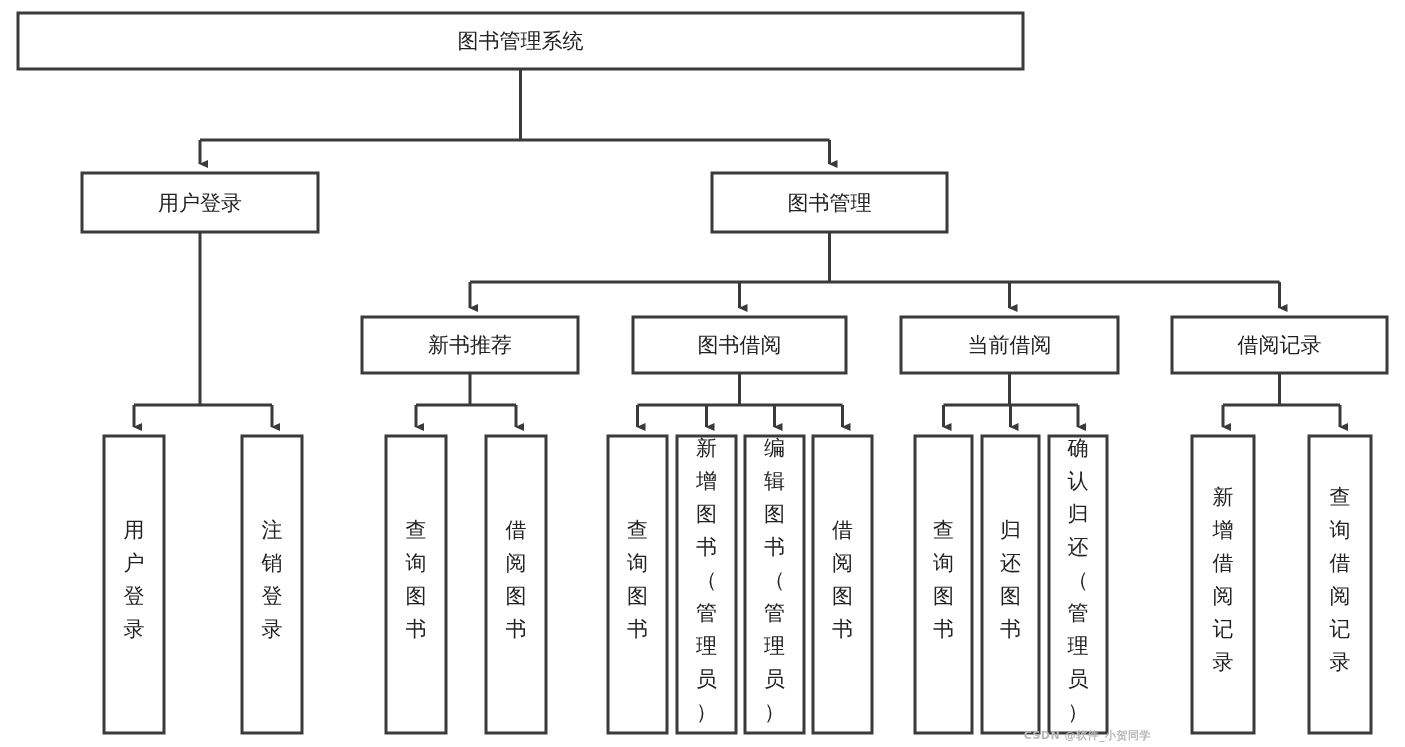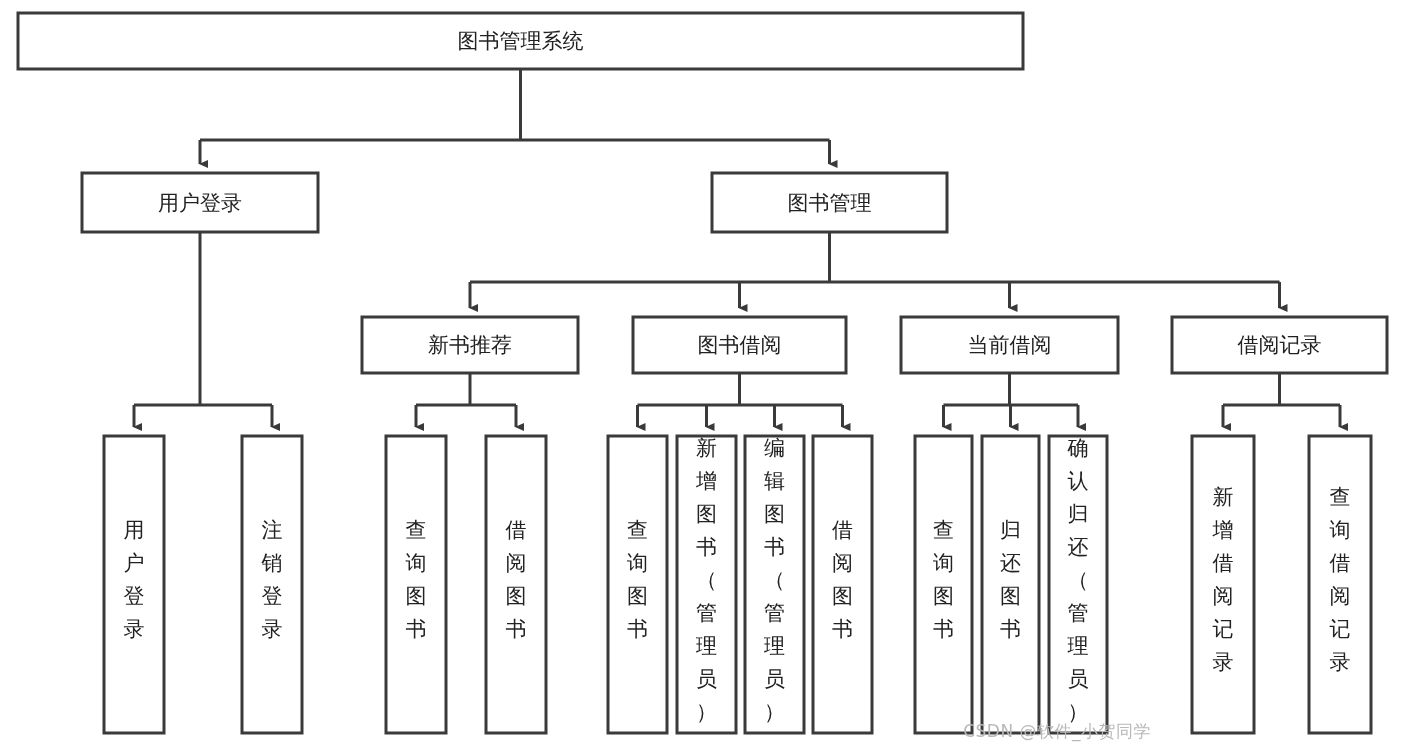--- a/index.html
+++ b/index.html
@@ -47,25 +47,26 @@
     font-family: "DejaVu Sans", "Liberation Sans", sans-serif;
     font-size: 21px;
     fill: #222222;
     text-anchor: middle;
   }
   .watermark {
     position: absolute;
     right: 8px;
     bottom: 4px;
     font-family: "DejaVu Sans", "Liberation Sans", sans-serif;
-    font-size: 17px;
+    font-size: 11px;
     color: #b9b9b9;
     letter-spacing: 0.5px;
     white-space: nowrap;
     user-select: none;
+    font-weight: bold;
   }
 </style>
 </head>
 <body>
 
 <div id="diagram-root">
 
   <svg class="flow-canvas" viewBox="0 0 1405 747">
     <defs>
       <marker id="arrowhead" markerWidth="10" markerHeight="10" refX="5" refY="8" orient="auto" markerUnits="userSpaceOnUse">

